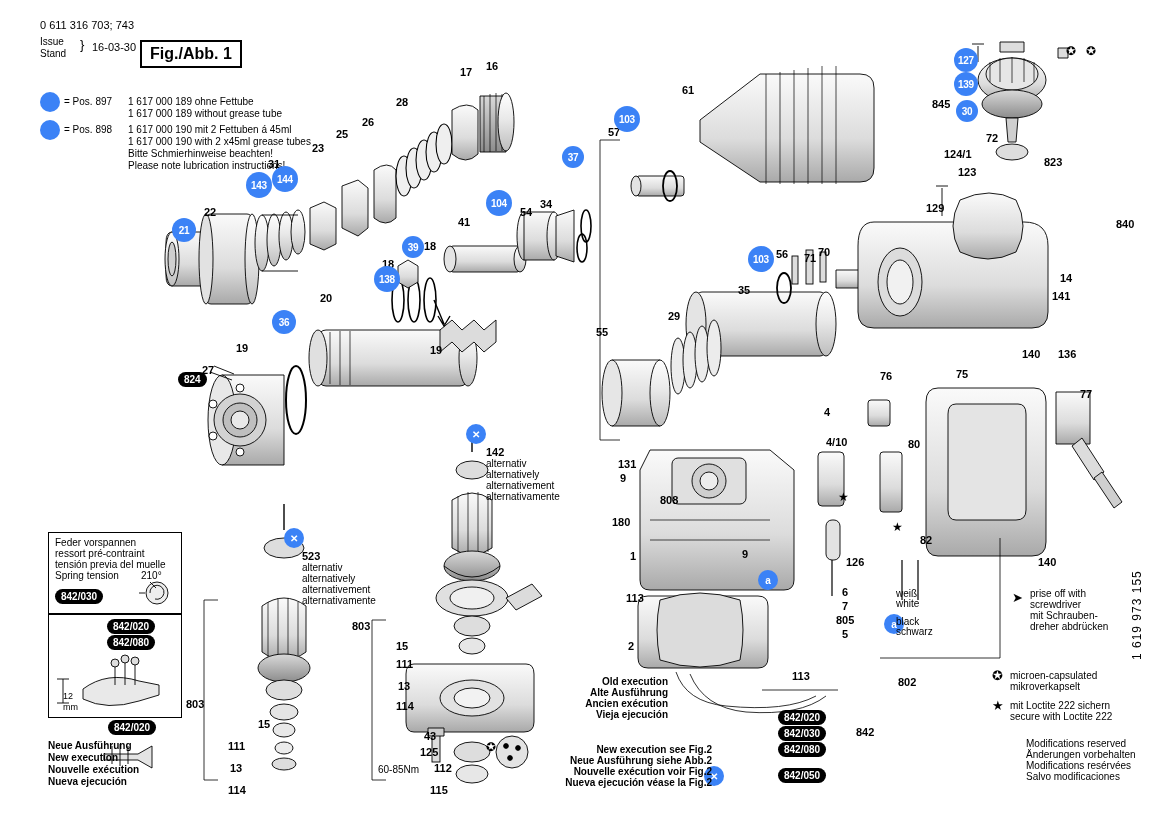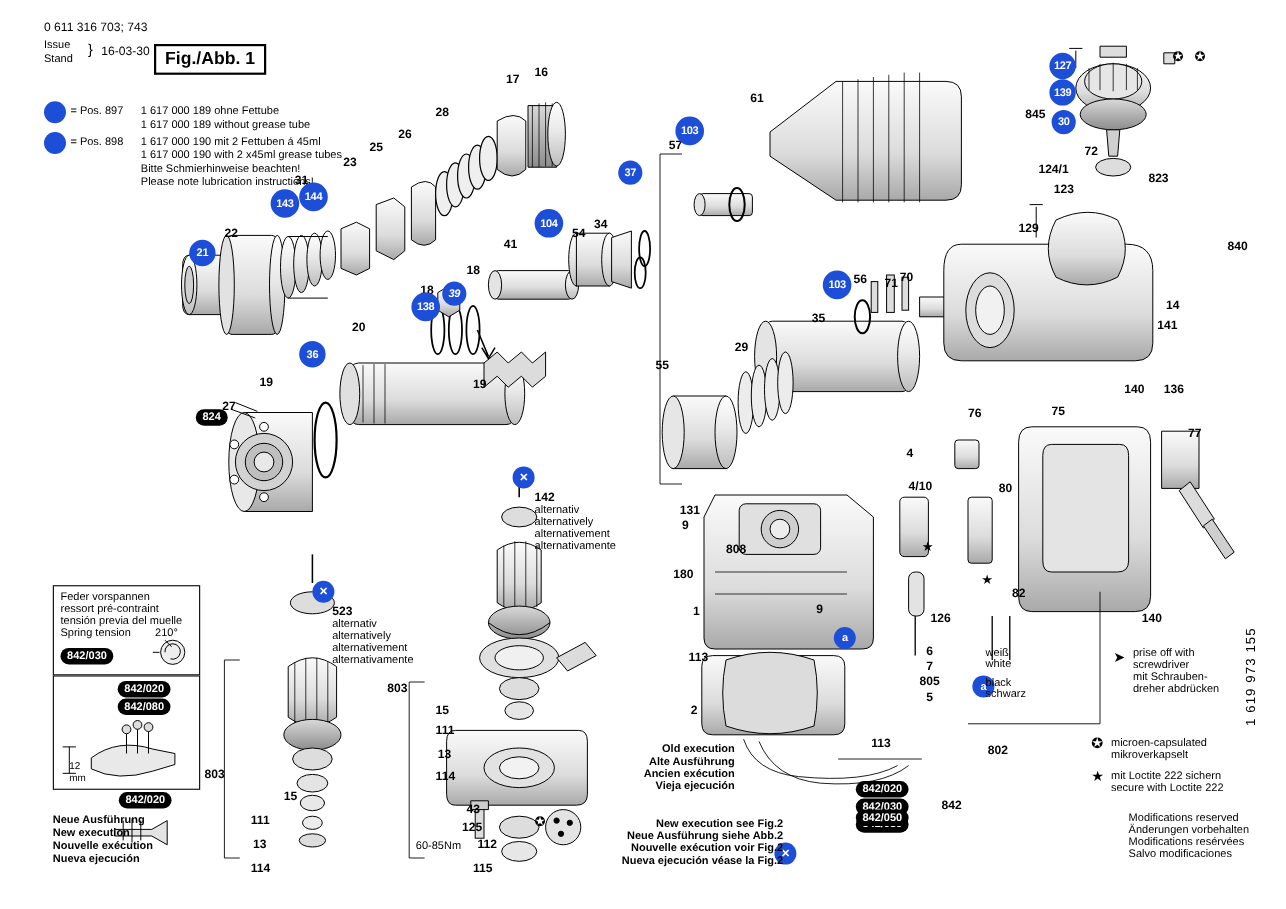--- a/index.html
+++ b/index.html
@@ -4,21 +4,21 @@
 <style>
   html,body{margin:0;padding:0;background:#ffffff;}
   body{width:1169px;height:826px;position:relative;overflow:hidden;
        font-family:"Liberation Sans", sans-serif;color:#000;}
   .sheet{position:absolute;left:0;top:0;width:1169px;height:826px;}
   .abs{position:absolute;}
   .t{font-size:10px;line-height:11px;white-space:pre;}
   .tb{font-size:10px;line-height:11px;white-space:pre;font-weight:bold;}
   .num{font-size:11px;font-weight:bold;white-space:pre;}
   
-  .bullet{border-radius:50%;background:#1d4ed8;color:#fff;font-weight:bold;
+  .bullet{border-radius:50%;background:#3b82f6;color:#fff;font-weight:bold;
           display:flex;align-items:center;justify-content:center;
           font-size:10px;letter-spacing:-0.3px;}
   .b20{width:20px;height:20px;}
   .b22{width:22px;height:22px;}
   .b24{width:24px;height:24px;}
   .b26{width:26px;height:26px;}
   
   .tag{background:#000;color:#fff;font-weight:bold;font-size:10px;
        border-radius:9px;padding:2px 6px;white-space:pre;}
   .boxed{border:2px solid #000;padding:3px 8px;font-weight:bold;font-size:16px;}
@@ -365,21 +365,21 @@
   <div class="abs num" style="left:420px;top:746px;">125</div>
   <div class="abs num" style="left:434px;top:762px;">112</div>
   <div class="abs num" style="left:430px;top:784px;">115</div>
   <div class="abs t" style="left:378px;top:764px;">60-85Nm</div>
 
   <div class="abs bullet b24" style="left:172px;top:218px;">21</div>
   <div class="abs bullet b24" style="left:272px;top:310px;">36</div>
   <div class="abs bullet b26" style="left:246px;top:172px;">143</div>
   <div class="abs bullet b26" style="left:272px;top:166px;">144</div>
   <div class="abs bullet b26" style="left:374px;top:266px;">138</div>
-  <div class="abs bullet b22" style="left:402px;top:256px;font-style:italic;">39</div>
+  <div class="abs bullet b22" style="left:402px;top:236px;">39</div>
   <div class="abs bullet b26" style="left:486px;top:190px;">104</div>
   <div class="abs bullet b22" style="left:562px;top:146px;">37</div>
   <div class="abs bullet b26" style="left:614px;top:106px;">103</div>
   <div class="abs bullet b26" style="left:748px;top:246px;">103</div>
   <div class="abs bullet b24" style="left:954px;top:48px;">127</div>
   <div class="abs bullet b24" style="left:954px;top:72px;">139</div>
   <div class="abs bullet b22" style="left:956px;top:100px;">30</div>
   <div class="abs tag" style="left:178px;top:372px;">824</div>
 
   <div class="abs bullet b20" style="left:284px;top:528px;">✕</div>
@@ -414,21 +414,21 @@
   <div class="abs" style="left:540px;top:744px;text-align:right;width:172px;">
     <div class="tb">New execution see Fig.2</div>
     <div class="tb">Neue Ausführung siehe Abb.2</div>
     <div class="tb">Nouvelle exécution voir Fig.2</div>
     <div class="tb">Nueva ejecución véase la Fig.2</div>
   </div>
 
   <div class="abs tag" style="left:778px;top:710px;">842/020</div>
   <div class="abs tag" style="left:778px;top:726px;">842/030</div>
   <div class="abs tag" style="left:778px;top:742px;">842/080</div>
-  <div class="abs tag" style="left:778px;top:736px;">842/050</div>
+  <div class="abs tag" style="left:778px;top:768px;">842/050</div>
 
   <div class="abs t" style="left:896px;top:588px;">weiß</div>
   <div class="abs t" style="left:896px;top:598px;">white</div>
   <div class="abs t" style="left:896px;top:616px;">black</div>
   <div class="abs t" style="left:896px;top:626px;">schwarz</div>
 
   <div class="abs" style="left:1030px;top:588px;">
     <div class="abs" style="left:-18px;top:2px;font-size:13px;">➤</div>
     <div class="t">prise off with</div>
     <div class="t">screwdriver</div>

